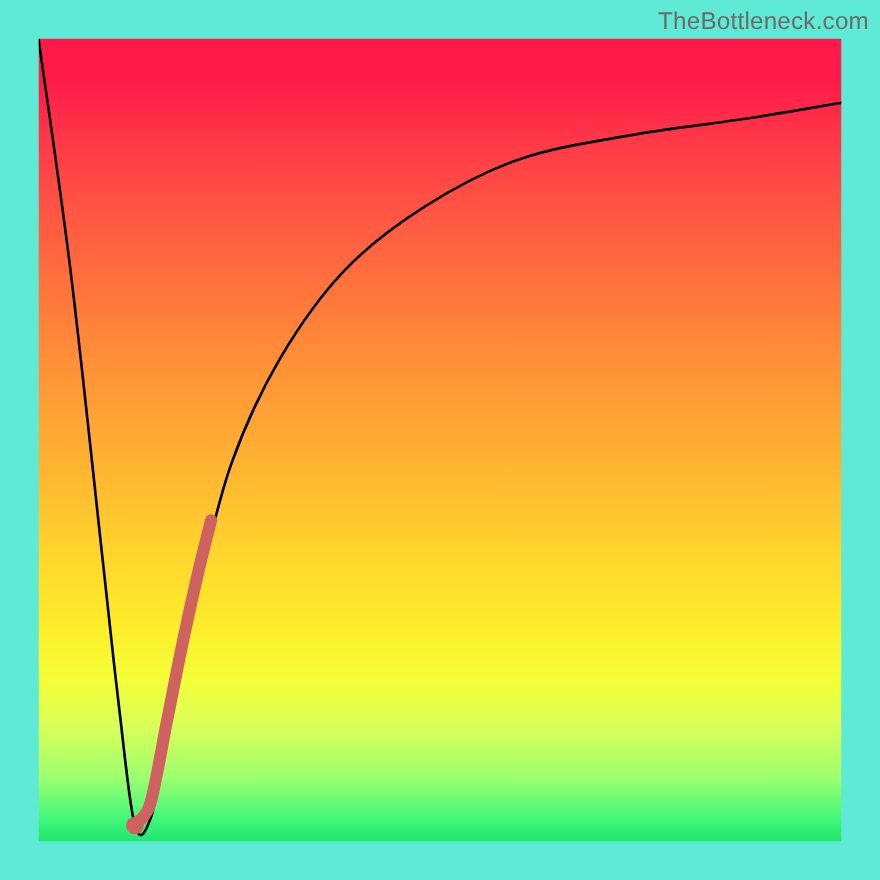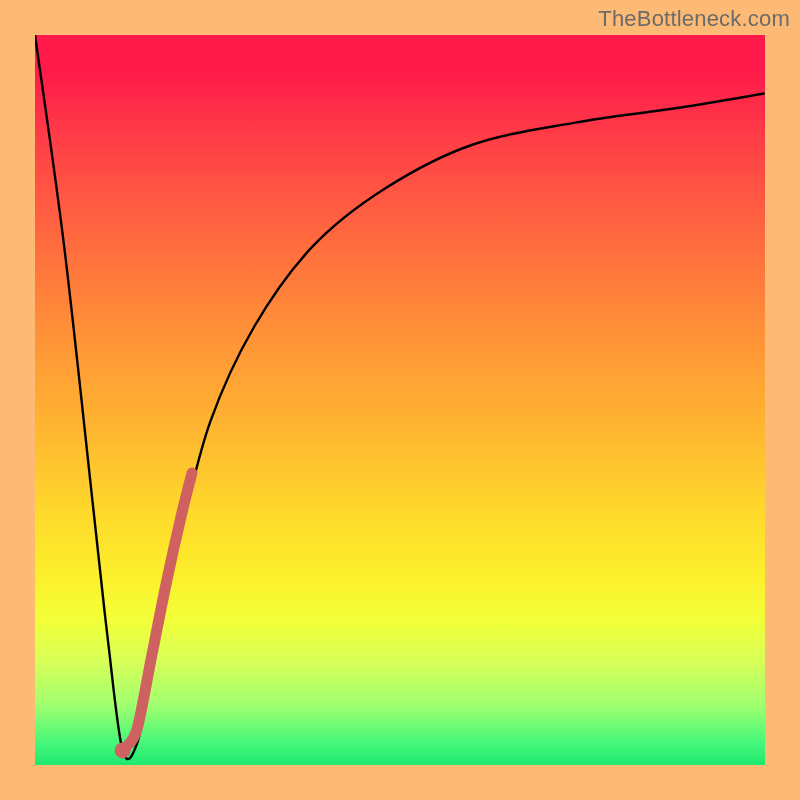--- a/index.html
+++ b/index.html
@@ -8,21 +8,21 @@
     width: 800px;
     height: 800px;
     overflow: hidden;
     background: #000;
     font-family: Arial, Helvetica, sans-serif;
   }
   .frame {
     position: relative;
     width: 800px;
     height: 800px;
-    background: #fdba74;
+    background: #5eead4;
   }
   .plot-area {
     position: absolute;
     left: 35px;
     top: 35px;
     width: 730px;
     height: 730px;
     overflow: hidden;
   }
   .gradient-bg {

